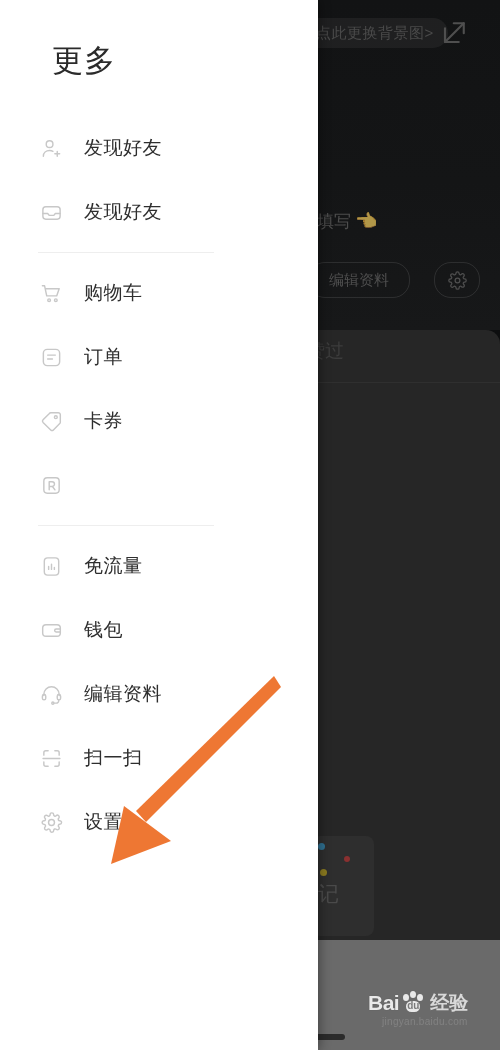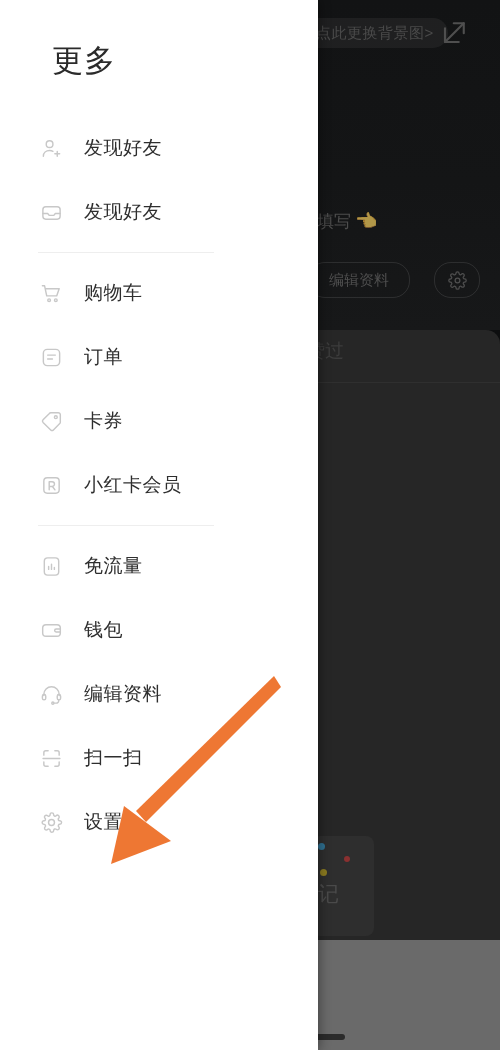--- a/index.html
+++ b/index.html
@@ -194,20 +194,34 @@
       <i style="left:2px;top:26px;width:7px;height:7px;background:#8a7a20;"></i>
     </div>
     <div class="bg-note-text">记</div>
 
     <div class="bg-tabbar">
       
       
       
     </div>
 
+    <div class="watermark">
+      <div class="wm-row">
+        <span class="wm-bai">Bai</span>
+        <span class="wm-paw">
+          <i style="left:2px;top:3px;width:6px;height:7px;"></i>
+          <i style="left:9px;top:0px;width:6px;height:7px;"></i>
+          <i style="left:16px;top:3px;width:6px;height:7px;"></i>
+          <i style="left:5px;top:10px;width:14px;height:11px;border-radius:7px 7px 7px 7px;"></i>
+          <span class="wm-du">du</span>
+        </span>
+        <span class="wm-jy">经验</span>
+      </div>
+      <div class="wm-url">jingyan.baidu.com</div>
+    </div>
 
     <div class="home-indicator"></div>
   </div>
 
   <div id="drawer">
     <div class="drawer-title">更多</div>
 
     <div class="menu">
 
       <div class="menu-item">
@@ -265,21 +279,20 @@
       </div>
 
 
       <div class="menu-item">
         <span class="mi-icon">
           <svg viewBox="0 0 24 24" fill="none" stroke="#c8c8c8" stroke-width="1.5" stroke-linecap="round" stroke-linejoin="round">
             <rect x="4" y="4" width="16" height="16" rx="3.5"></rect>
             <path d="M9.6 16.5V8h3a2.5 2.5 0 0 1 0 5h-3M13 13l2.6 3.5"></path>
           </svg>
         </span>
-        <span class="mi-label">小红卡会员</span>
       </div>
 
       <div class="menu-divider"></div>
 
       <div class="menu-item">
         <span class="mi-icon">
           <svg viewBox="0 0 24 24" fill="none" stroke="#c8c8c8" stroke-width="1.5" stroke-linecap="round" stroke-linejoin="round">
             <rect x="4.5" y="3" width="15" height="18" rx="3.5"></rect>
             <path d="M9 15v-3M12 15v-5.5M15 15v-2"></path>
           </svg>

